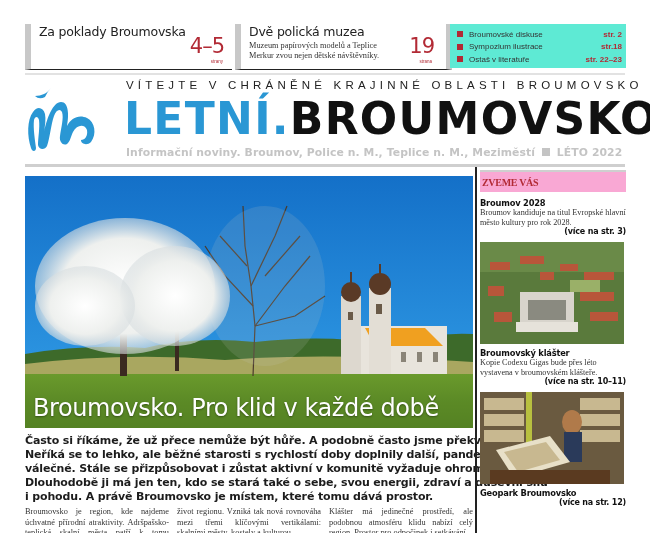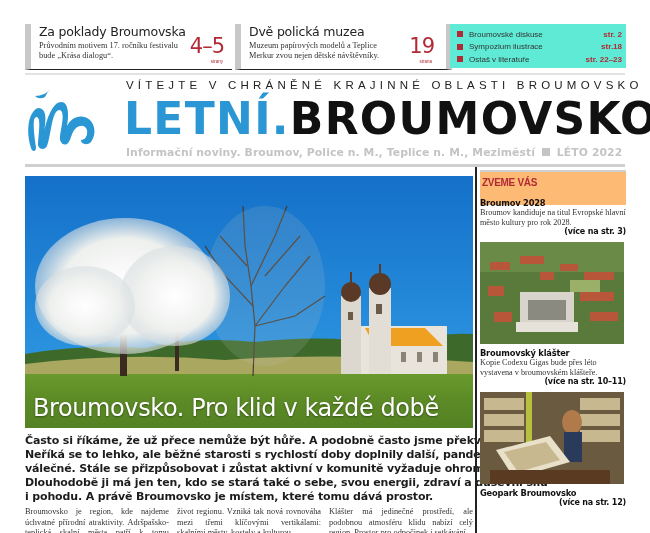--- a/index.html
+++ b/index.html
@@ -42,33 +42,32 @@
   .lead { position: absolute; left: 25px; top: 434px; width: 448px; font-family: "DejaVu Sans", sans-serif; font-weight: bold; font-size: 11px; line-height: 14px; color: #1c1c1c; letter-spacing: -0.15px; }
   .lead p { white-space: nowrap; }
 
   .body-cols { position: absolute; left: 25px; top: 507px; width: 448px; display: flex; gap: 8px; font-family: "Liberation Serif", serif; font-size: 8.3px; line-height: 10.5px; color: #333; }
   .body-cols .col { flex: 1; text-align: justify; overflow: hidden; height: 26px; }
 
   .col-divider { position: absolute; left: 475px; top: 167px; width: 1.5px; height: 366px; background: #222; }
 
   
   .side { position: absolute; left: 480px; top: 170px; width: 146px; }
-  .side-head { background: #fdba74; height: 35px; padding: 5px 0 0 2px; font-size: 10px; font-weight: bold; color: #b22a35; font-family: Liberation Sans, sans-serif; letter-spacing: -0.3px; border-top: 2px solid #cfcfcf; }
+  .side-head { background: #f9a8d4; height: 22px; padding: 5px 0 0 2px; font-size: 10px; font-weight: bold; color: #b22a35; font-family: Liberation Serif, serif; letter-spacing: -0.3px; border-top: 2px solid #cfcfcf; }
   .side-item { position: absolute; left: 0; width: 146px; }
   .side-item .h { font-size: 8.3px; font-weight: bold; color: #111; font-family: "DejaVu Sans", sans-serif; letter-spacing: -0.2px; }
   .side-item .d { font-family: "Liberation Serif", serif; font-size: 8.2px; line-height: 9.5px; color: #333; }
   .side-item .more { text-align: right; font-size: 8px; font-weight: bold; color: #111; font-family: "DejaVu Sans", sans-serif; letter-spacing: -0.2px; }
   .side-img { position: absolute; left: 0; width: 144px; overflow: hidden; }
 </style>
 </head>
 <body>
 
 <div class="teaser t1">
   <div class="ttl">Za poklady Broumovska</div>
-  <div class="txt">Průvodním motivem 17. ročníku festivalu bude „Krása dialogu“.</div>
   <div class="num">4–5</div>
   <div class="pg">strany</div>
 </div>
 <div class="teaser t2">
   <div class="ttl">Dvě polická muzea</div>
   <div class="txt">Muzeum papírových modelů a Teplice Merkur zvou nejen dětské návštěvníky.</div>
   <div class="num">19</div>
   <div class="pg">strana</div>
 </div>
 

